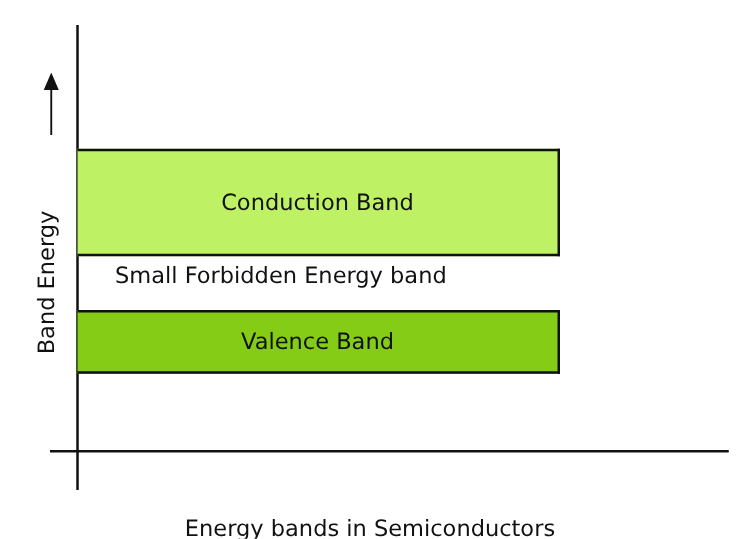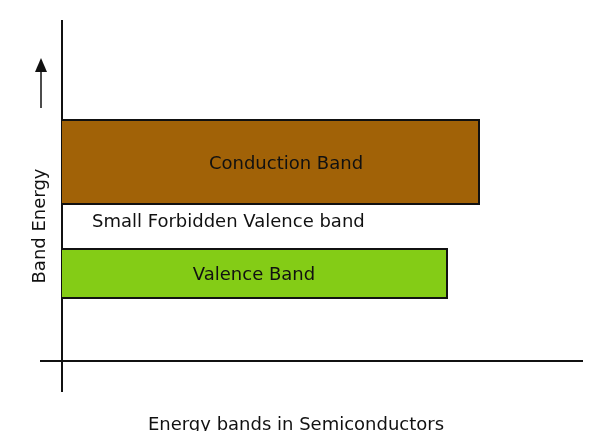--- a/index.html
+++ b/index.html
@@ -3,21 +3,21 @@
   <meta charset="utf-8">
   <style>
     html, body { margin: 0; padding: 0; background: #ffffff; }
     body { width: 600px; height: 431px; position: relative; overflow: hidden;
            font-family: "DejaVu Sans", sans-serif; color: #111; }
     .abs { position: absolute; }
     .vaxis { left: 61px; top: 20px; width: 2px; height: 372px; background: #111; }
     .haxis { left: 40px; top: 360px; width: 543px; height: 2px; background: #111; }
     .band { left: 62px; width: 384px; border: 2px solid #111; border-left: none;
             display: flex; align-items: center; justify-content: center; font-size: 18px; }
-    .conduction { top: 119px; height: 82px; background: #a16207; padding-left: 32px; }
+    .conduction { top: 119px; height: 82px; background: #bef264; }
     .valence { top: 248px; height: 47px; background: #84cc16; }
     .gap-label { left: 92px; top: 210px; font-size: 18px; white-space: nowrap; }
     .ylabel { left: 38px; top: 226px; font-size: 18px; white-space: nowrap;
               transform: translate(-50%, -50%) rotate(-90deg); }
     .xlabel { left: 296px; top: 396px; font-size: 18px; white-space: nowrap;
               transform: translateX(-50%); margin-top: 17px; }
     .arrow { left: 33px; top: 58px; width: 16px; height: 50px; }
   </style>
 </head>
 <body>
@@ -29,19 +29,19 @@
   <polygon points="8,0 2,14 14,14" fill="#111"></polygon>
   <line x1="8" y1="12" x2="8" y2="50" stroke="#111" stroke-width="1.5"></line>
 </svg>
 
 <div class="abs ylabel">Band Energy</div>
 
 <div class="abs band conduction">
   <span>Conduction Band</span>
 </div>
 
-<div class="abs gap-label">Small Forbidden Valence band</div>
+<div class="abs gap-label">Small Forbidden Energy band</div>
 
 <div class="abs band valence">
   <span>Valence Band</span>
 </div>
 
 <div class="abs xlabel">Energy bands in Semiconductors</div>
 
 </body></html>

